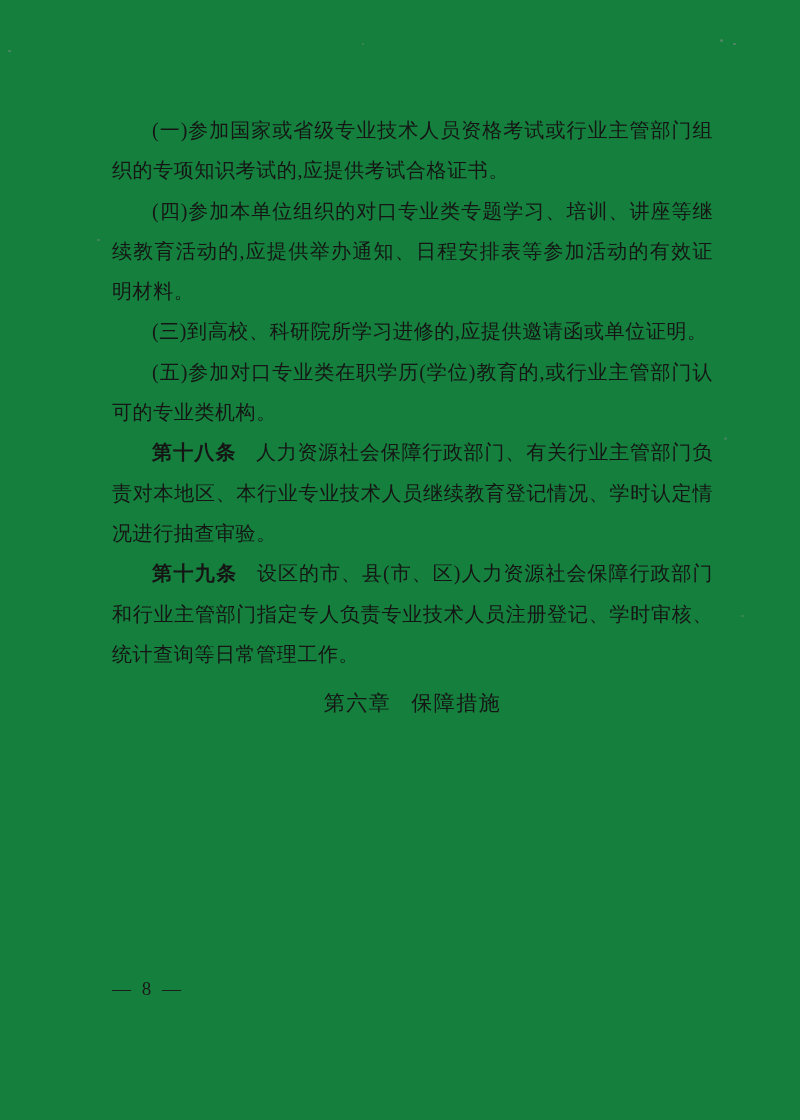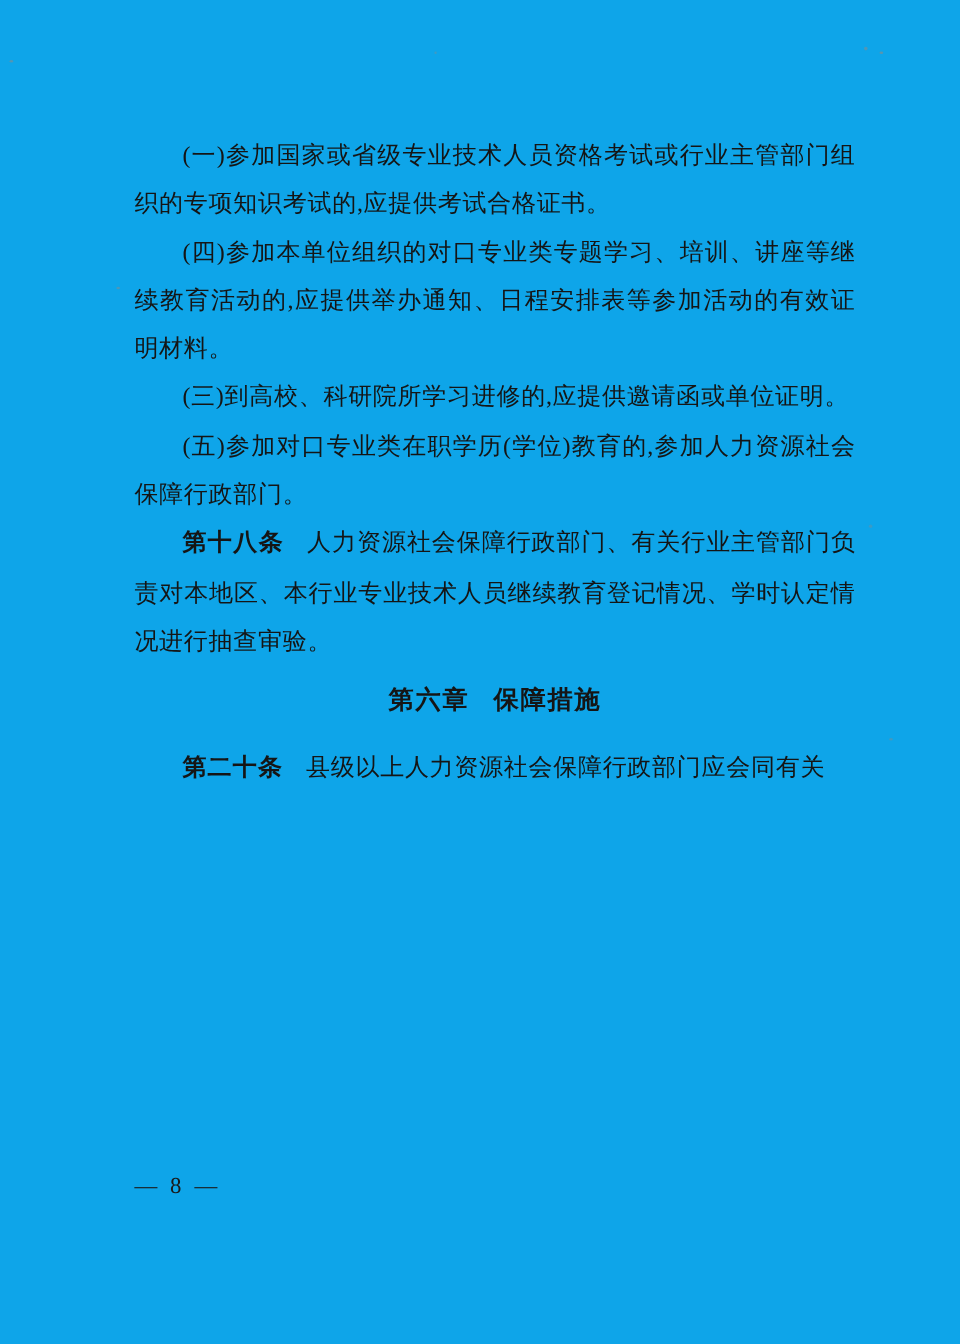--- a/index.html
+++ b/index.html
@@ -1,55 +1,55 @@
 <!DOCTYPE html>
 <html><head>
 <meta charset="utf-8">
 <style>
   html, body { margin: 0; padding: 0; background: #e8e8e8; }
   .page {
     position: relative;
     width: 800px;
     height: 1120px;
     margin: 0 auto;
-    background: #0ea5e9;
+    background: #15803d;
     overflow: hidden;
     font-family: "Liberation Serif", serif;
     color: #151515;
   }
   
   .doc {
     position: absolute;
     left: 112px;
     top: 110px;
     width: 601px;
     font-size: 20px;
     line-height: 40.3px;
     letter-spacing: 0.6px;
     text-align: justify;
   }
   p.para {
     margin: 0;
     text-indent: 2em;
   }
   strong.art {
-    font-family: Liberation Mono, monospace;
+    font-family: Liberation Sans, sans-serif;
     font-weight: 700;
     letter-spacing: 1px;
   }
   span.gap {
     display: inline-block;
     width: 0.95em;
   }
   .chapter {
     margin: 9px 0 16px 0;
     text-align: center;
     text-indent: 0;
     font-family: "Liberation Sans", sans-serif;
-    font-weight: 700;
+    font-weight: 400;
     font-size: 21px;
     line-height: 40px;
     letter-spacing: 1.5px;
   }
   .page-number {
     position: absolute;
     left: 112px;
     top: 978px;
     font-size: 19px;
     letter-spacing: 3px;
@@ -72,24 +72,24 @@
 </style>
 </head>
 <body>
 
 <div class="page">
 
   <div class="doc" id="doc-body">
       <p class="para"><span>(一)参加国家或省级专业技术人员资格考试或行业主管部门组织的专项知识考试的,应提供考试合格证书。</span></p>
       <p class="para"><span>(四)参加本单位组织的对口专业类专题学习、培训、讲座等继续教育活动的,应提供举办通知、日程安排表等参加活动的有效证明材料。</span></p>
       <p class="para"><span>(三)到高校、科研院所学习进修的,应提供邀请函或单位证明。</span></p>
-      <p class="para"><span>(五)参加对口专业类在职学历(学位)教育的,参加人力资源社会保障行政部门。</span></p>
+      <p class="para"><span>(五)参加对口专业类在职学历(学位)教育的,或行业主管部门认可的专业类机构。</span></p>
       <p class="para"><strong class="art">第十八条</strong><span class="gap"></span><span>人力资源社会保障行政部门、有关行业主管部门负责对本地区、本行业专业技术人员继续教育登记情况、学时认定情况进行抽查审验。</span></p>
+      <p class="para"><strong class="art">第十九条</strong><span class="gap"></span><span>设区的市、县(市、区)人力资源社会保障行政部门和行业主管部门指定专人负责专业技术人员注册登记、学时审核、统计查询等日常管理工作。</span></p>
       <div class="chapter"><span>第六章</span><span class="gap"></span><span>保障措施</span></div>
-      <p class="para"><strong class="art">第二十条</strong><span class="gap"></span><span>县级以上人力资源社会保障行政部门应会同有关</span></p>
     </div>
 
   <div class="page-number">— 8 —</div>
 
   <div class="speck s1"></div>
   <div class="speck s2"></div>
   <div class="speck s3"></div>
   <div class="speck s4"></div>
   <div class="speck s5"></div>
   <div class="speck s6"></div>

